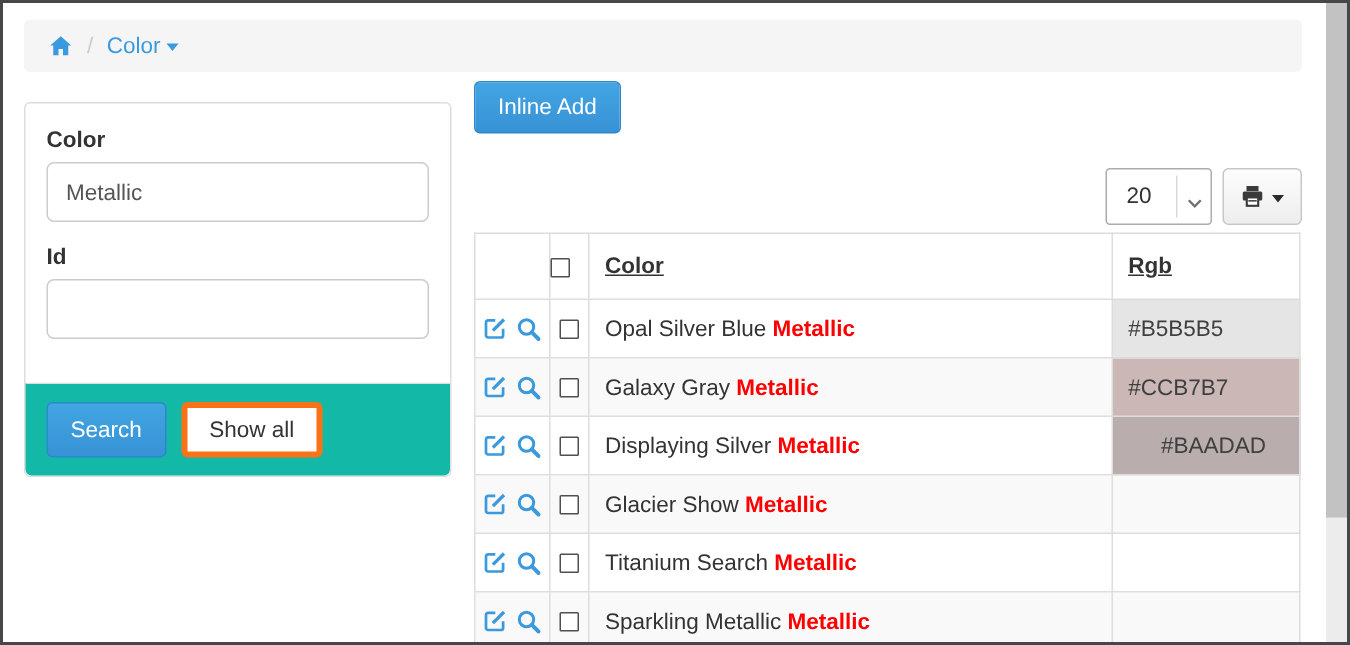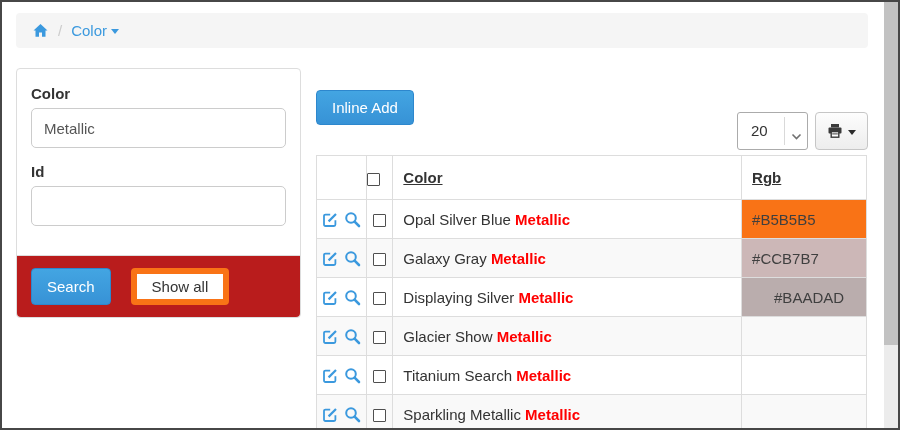--- a/index.html
+++ b/index.html
@@ -33,34 +33,34 @@
   }
   .panel-body { padding:16px 14px; }
   .panel-body label { display:block; font-weight:bold; margin-bottom:6px; color:#333; }
   .text-input {
     width:100%; height:40px; border:1px solid #ccc; border-radius:5px;
     padding:0 12px; font-size:15px; color:#555; margin-bottom:15px; outline:none;
     font-family:"Liberation Sans", sans-serif;
   }
   .panel-footer {
     position:absolute; left:0; bottom:0; width:100%; height:62px;
-    background:#b91c1c; border-top:1px solid #ddd;
-    border-radius:0 0 4px 4px; display:flex; align-items:center; padding:0 14px; gap:20px;
+    background:#14b8a6; border-top:1px solid #ddd;
+    border-radius:0 0 4px 4px; display:flex; align-items:center; padding:0 14px; gap:10px;
   }
   .btn {
     height:37px; padding:0 15px; font-size:15px; border-radius:4px;
     cursor:pointer; font-family:"Liberation Sans", sans-serif;
   }
   .btn-primary {
     background:linear-gradient(#43a5e2,#3792d6); color:#fff; border:1px solid #2d87cd;
   }
-  .btn-default { background:#fff; color:#333; border:6px solid #f97316; }
-
-  
-  .inline-add { position:absolute; left:314px; top:88px; height:35px; }
+  .btn-default { background:#fff; color:#333; border:4px solid #f97316; }
+
+  
+  .inline-add { position:absolute; left:314px; top:52px; height:35px; }
   .displaying {
     position:absolute; left:420px; top:112px; width:308px; height:37px;
     line-height:37px; text-align:right; color:#333; white-space:nowrap;
   }
   .page-size-select {
     position:absolute; left:735px; top:110px; width:71px; height:38px;
     background:#fff; border:1px solid #ababab; border-radius:3px;
     cursor:pointer;
   }
   .page-size-value { position:absolute; left:13px; top:0; line-height:36px; color:#333; }
@@ -188,21 +188,21 @@
           </svg>
         </span>
       </td>
       <td class="c-check">
         <span class="checkbox"></span>
       </td>
       <td class="c-color">
         <span>Opal Silver Blue </span>
         <span class="hl">Metallic</span>
       </td>
-      <td class="c-rgb has-swatch" style="background: #f97316; margin-left: 20px;">#B5B5B5</td>
+      <td class="c-rgb has-swatch" style="background: #e5e5e5; margin-left: 20px;">#B5B5B5</td>
     </tr>
 
     <tr>
       <td class="c-icons">
         <span class="icon-btn">
           <svg width="16" height="16" viewBox="0 0 16 16">
             <path d="M13.4 8.2v4.4c0 .8-.6 1.4-1.4 1.4H3.4c-.8 0-1.4-.6-1.4-1.4V4c0-.8.6-1.4 1.4-1.4h4.8" fill="none" stroke="#3b99de" stroke-width="1.8"></path>
             <path d="M6.6 9.4 14 2" fill="none" stroke="#3b99de" stroke-width="2.2"></path>
           </svg>
         </span>

